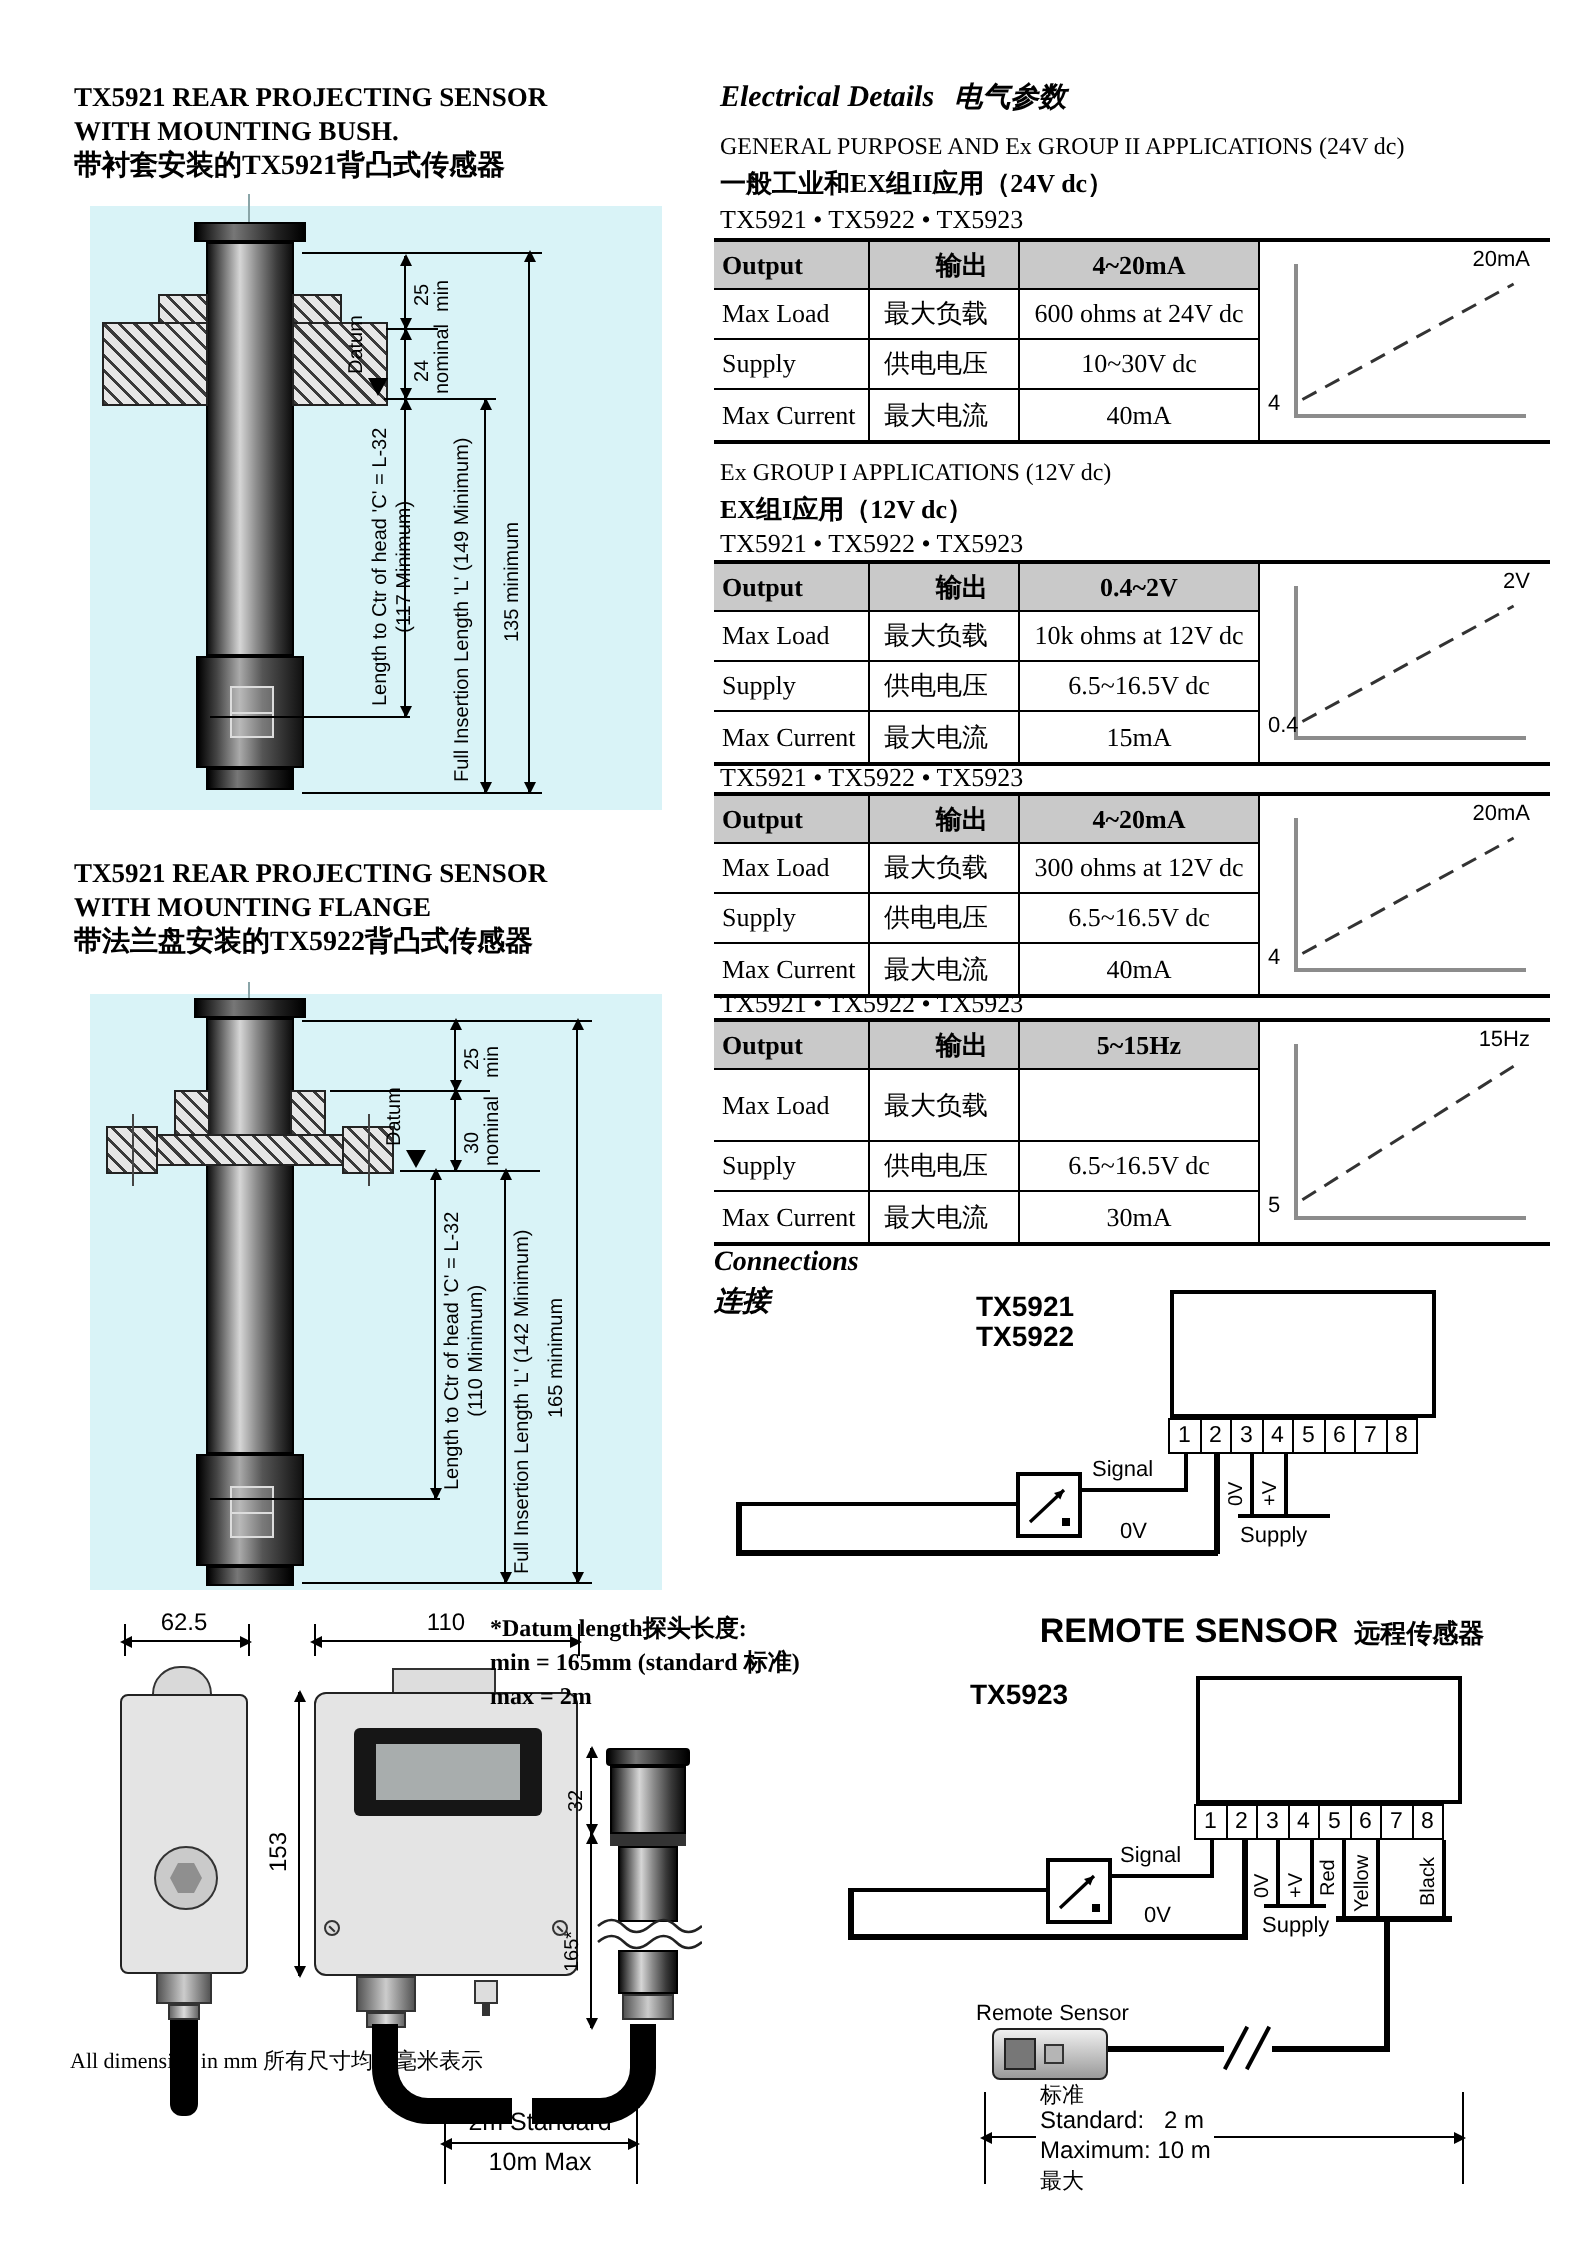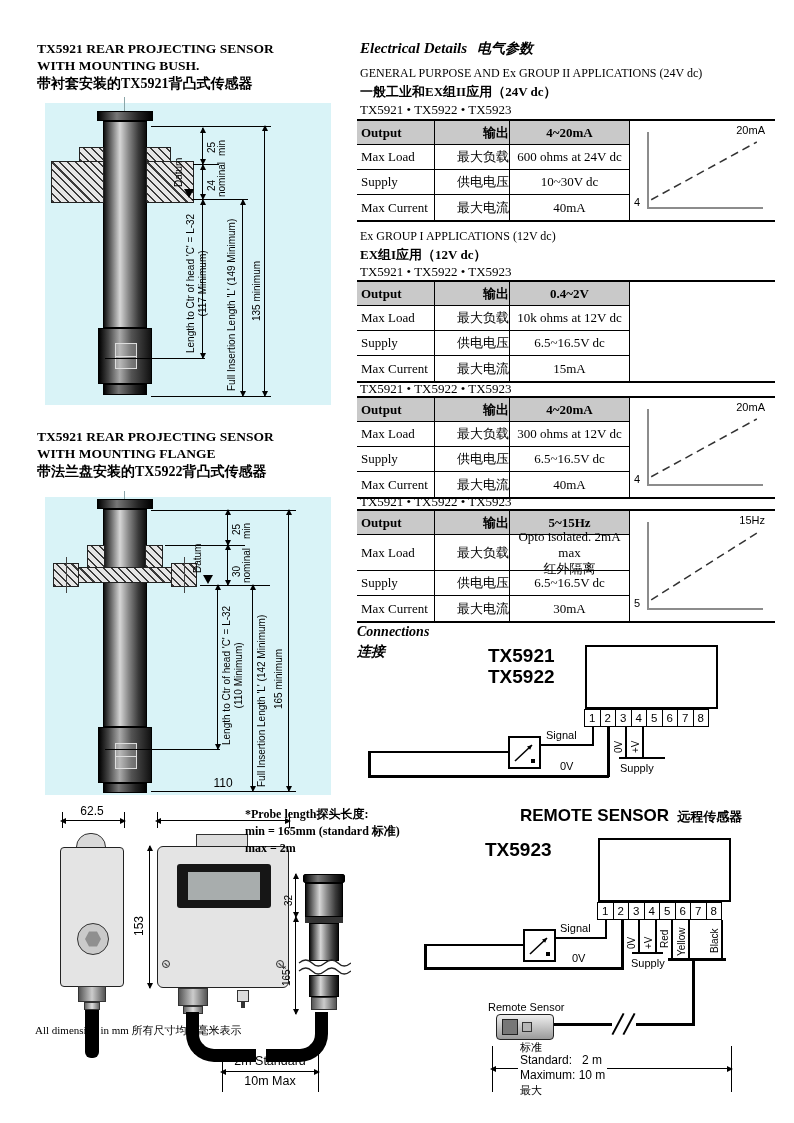--- a/index.html
+++ b/index.html
@@ -12,21 +12,21 @@
   .ltitle { font-weight:bold; font-size:13.5px; line-height:1.28; }
   .ltitle .zh { font-size:14px; }
   .ed-head { font-style:italic; font-weight:bold; font-size:15px; }
   .ed-head .zh { font-size:14px; margin-left:10px; }
   .tbl-title { font-weight:normal; font-size:12px; }
   .tbl-title-zh { font-weight:bold; font-size:13px; }
   .models { font-size:13px; }
   .conn-head { font-style:italic; font-weight:bold; font-size:14px; line-height:1.4; }
   .sensor-head { font-family:"Liberation Sans",sans-serif; font-weight:bold; font-size:17px; text-align:center; }
   .sensor-head .zh { font-size:13px; margin-left:8px; }
-  .model-big { font-family:"Liberation Sans",sans-serif; font-weight:bold; font-size:19px; line-height:1.1; }
+  .model-big { font-family:"Liberation Sans",sans-serif; font-weight:bold; font-size:14px; line-height:1.1; }
   .wlabel { font-family:"Liberation Sans",sans-serif; font-size:11px; }
   .note { font-weight:bold; font-size:12px; line-height:1.4; }
   .footnote { font-size:11px; }
   .dimnum { font-family:"Liberation Sans",sans-serif; font-size:12px; text-align:center; }
 
   
   .diag { background:#d9f3f7; }
   .hatch { background:repeating-linear-gradient(45deg,#3a3a3a 0 1.5px,#e6e6e6 1.5px 5.5px); border:1px solid #222; box-sizing:border-box; }
   .metal { background:linear-gradient(90deg,#101010 0%,#5a5a5a 14%,#d6d6d6 38%,#8a8a8a 58%,#3a3a3a 82%,#0d0d0d 100%); border:1px solid #000; box-sizing:border-box; }
   .metal-dk { background:linear-gradient(90deg,#000 0%,#444 18%,#aaa 40%,#555 62%,#111 100%); border:1px solid #000; box-sizing:border-box; }
@@ -44,21 +44,21 @@
   .tri-down { position:absolute; width:0; height:0; border-left:5px solid transparent; border-right:5px solid transparent; border-top:9px solid #000; }
   .cline { position:absolute; width:0; border-left:1px solid #8aa5a8; }
 
   
   .etable { position:absolute; width:418px; border-top:2px solid #000; border-bottom:2px solid #000; box-sizing:border-box; }
   .et-grid { position:absolute; left:0; top:0; width:273px; border-right:1px solid #000; box-sizing:border-box; }
   .et-row { display:flex; border-bottom:1px solid #000; box-sizing:border-box; }
   .et-row:last-child { border-bottom:none; }
   .et-row > div { box-sizing:border-box; font-size:13px; display:flex; align-items:center; }
   .c1 { width:78px; padding-left:4px; border-right:1px solid #000; }
-  .c2 { width:75px; padding-right:0; border-right:1px solid #000; justify-content:flex-end; }
+  .c2 { width:75px; padding-right:15px; border-right:1px solid #000; justify-content:flex-end; }
   .c3 { width:119px; justify-content:center; text-align:center; flex-direction:column; line-height:16px; }
   .et-head { background:#c9c9c9; }
   .et-head > div { font-weight:bold; }
   .et-graph { position:absolute; left:274px; top:0; width:144px; height:100%; }
   .gax { position:absolute; left:16px; top:11px; right:12px; bottom:11px; border-left:2px solid #8c8c8c; border-bottom:2px solid #8c8c8c; }
   .gsvg { position:absolute; left:18px; top:14px; right:16px; bottom:15px; width:calc(100% - 34px); height:calc(100% - 29px); }
   .gtop { position:absolute; right:10px; top:3px; font:11px "Liberation Sans",sans-serif; }
   .gbot { position:absolute; left:3px; bottom:12px; font:11px "Liberation Sans",sans-serif; }
 
   
@@ -186,42 +186,42 @@
   <div class="tick" style="left:124px; top:812px; height:16px;"></div>
   <div class="dimh" style="left:62px; top:820px; width:62px;"></div>
   <div class="abs" style="left:76px; top:833px; width:30px; height:16px; background:#d9d9d9; border:1px solid #333; border-radius:14px 14px 0 0; box-sizing:border-box;"></div>
   <div class="abs" style="left:60px; top:847px; width:64px; height:140px; background:#e4e4e4; border:1.5px solid #222; border-radius:4px; box-sizing:border-box;"></div>
   <div class="abs" style="left:77px; top:923px; width:32px; height:32px; background:#cacaca; border:1px solid #333; border-radius:50%; box-sizing:border-box;"></div>
   <div class="hex" style="left:85px; top:931px; width:16px; height:16px;"></div>
   <div class="abs" style="left:78px; top:986px; width:28px; height:16px; background:linear-gradient(90deg,#555,#ccc,#555); border:1px solid #333; box-sizing:border-box;"></div>
   <div class="abs" style="left:84px; top:1002px; width:16px; height:8px; background:linear-gradient(90deg,#666,#ddd,#666); border:1px solid #333; box-sizing:border-box;"></div>
   <div class="abs" style="left:85px; top:1010px; width:14px; height:48px; background:#000; border-radius:0 0 6px 6px;"></div>
 
-  <div class="abs dimnum" style="left:190px; top:776px; width:66px;">110</div>
+  <div class="abs dimnum" style="left:190px; top:804px; width:66px;">110</div>
   <div class="tick" style="left:157px; top:812px; height:16px;"></div>
   <div class="tick" style="left:289px; top:812px; height:16px;"></div>
   <div class="dimh" style="left:157px; top:820px; width:132px;"></div>
   <div class="rot" style="left:134px; top:936px; font-size:12px;">153</div>
   <div class="dimv" style="left:149px; top:846px; height:142px;"></div>
   <div class="abs" style="left:196px; top:834px; width:52px; height:13px; background:#ddd; border:1px solid #333; box-sizing:border-box;"></div>
   <div class="abs" style="left:157px; top:846px; width:132px; height:142px; background:#e4e4e4; border:1.5px solid #222; border-radius:6px; box-sizing:border-box;"></div>
   <div class="abs" style="left:177px; top:864px; width:94px; height:44px; background:#161616; border-radius:3px;"></div>
   <div class="abs" style="left:188px; top:872px; width:72px; height:28px; background:#a8adad;"></div>
   <div class="screw" style="left:162px; top:960px;"></div>
   <div class="screw" style="left:276px; top:960px;"></div>
   <div class="abs" style="left:178px; top:988px; width:30px; height:18px; background:linear-gradient(90deg,#555,#ccc,#555); border:1px solid #333; box-sizing:border-box;"></div>
   <div class="abs" style="left:183px; top:1006px; width:20px; height:8px; background:linear-gradient(90deg,#666,#ddd,#666); border:1px solid #333; box-sizing:border-box;"></div>
   <div class="abs" style="left:237px; top:990px; width:12px; height:12px; border:1px solid #333; background:#ddd; box-sizing:border-box;"></div>
   <div class="abs" style="left:241px; top:1002px; width:4px; height:6px; background:#333;"></div>
 
   <div class="abs" style="left:186px; top:1012px; width:70px; height:50px; border-left:13px solid #000; border-bottom:13px solid #000; border-bottom-left-radius:28px; box-sizing:border-box;"></div>
   <div class="abs" style="left:266px; top:1012px; width:62px; height:50px; border-right:13px solid #000; border-bottom:13px solid #000; border-bottom-right-radius:28px; box-sizing:border-box;"></div>
 
   <div class="abs note" style="left:245px; top:806px;">
-    <div>*Probe length探头长度:</div>
+    <div>*Datum length探头长度:</div>
     <div>min = 165mm (standard 标准)</div>
     <div>max = 2m</div>
   </div>
 
   <div class="abs cap" style="left:303px; top:874px; width:42px; height:9px; border-radius:2px;"></div>
   <div class="abs metal" style="left:305px; top:883px; width:38px; height:34px;"></div>
   <div class="abs" style="left:305px; top:917px; width:38px; height:6px; background:#333;"></div>
   <div class="abs metal" style="left:309px; top:923px; width:30px; height:38px;"></div>
   <svg class="abs" style="left:297px; top:957px;" width="54" height="18">
     <rect x="0" y="4" width="54" height="10" fill="#ffffff"></rect>
@@ -304,20 +304,28 @@
         <div class="c1">Supply</div>
         <div class="c2">供电电压</div>
         <div class="c3">6.5~16.5V dc</div>
       </div>
       <div class="et-row" style="height:25px;">
         <div class="c1">Max Current</div>
         <div class="c2">最大电流</div>
         <div class="c3">15mA</div>
       </div>
     </div>
+    <div class="et-graph">
+      <div class="gax"></div>
+      <svg class="gsvg" viewBox="0 0 100 40" preserveAspectRatio="none">
+        <line x1="2" y1="37" x2="98" y2="4" stroke="#333" stroke-width="1.5" stroke-dasharray="8 5" vector-effect="non-scaling-stroke"></line>
+      </svg>
+      <div class="gtop">2V</div>
+      <div class="gbot">0.4</div>
+    </div>
   </div>
 
   <div class="abs models" style="left:360px; top:381px;">TX5921 • TX5922 • TX5923</div>
 
   <div class="etable" style="left:357px; top:396px; height:103px;">
     <div class="et-grid" style="height:99px;">
       <div class="et-row et-head" style="height:24px;">
         <div class="c1">Output</div>
         <div class="c2">输出</div>
         <div class="c3">4~20mA</div>
@@ -353,24 +361,20 @@
   <div class="etable" style="left:357px; top:509px; height:114px;">
     <div class="et-grid" style="height:110px;">
       <div class="et-row et-head" style="height:24px;">
         <div class="c1">Output</div>
         <div class="c2">输出</div>
         <div class="c3">5~15Hz</div>
       </div>
       <div class="et-row" style="height:36px;">
         <div class="c1">Max Load</div>
         <div class="c2">最大负载</div>
-        <div class="c3">
-          <div>Opto isolated. 2mA max</div>
-          <div>红外隔离</div>
-        </div>
       </div>
       <div class="et-row" style="height:25px;">
         <div class="c1">Supply</div>
         <div class="c2">供电电压</div>
         <div class="c3">6.5~16.5V dc</div>
       </div>
       <div class="et-row" style="height:25px;">
         <div class="c1">Max Current</div>
         <div class="c2">最大电流</div>
         <div class="c3">30mA</div>

